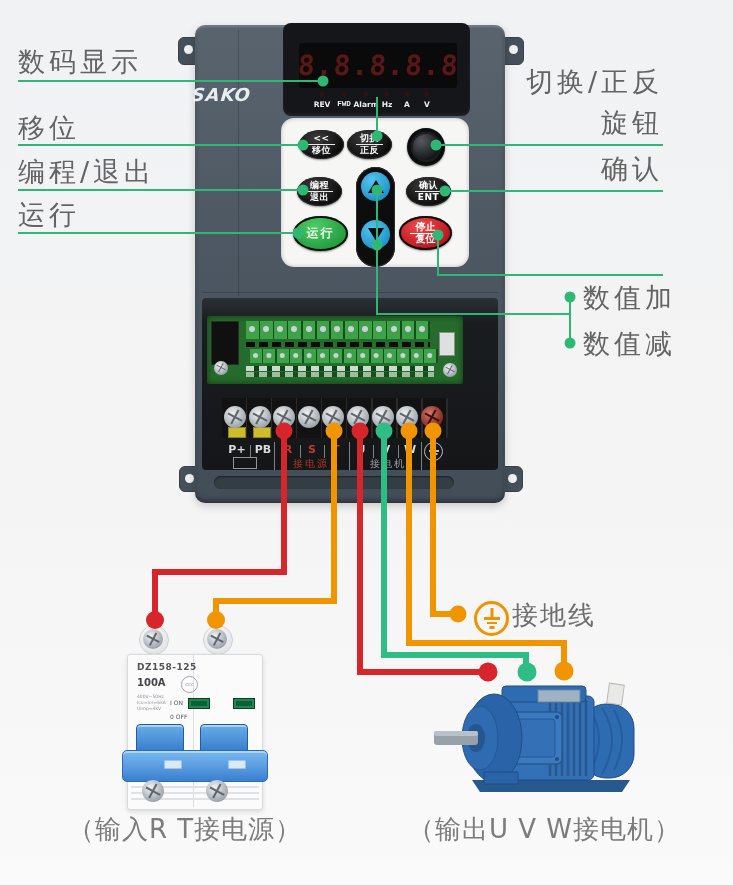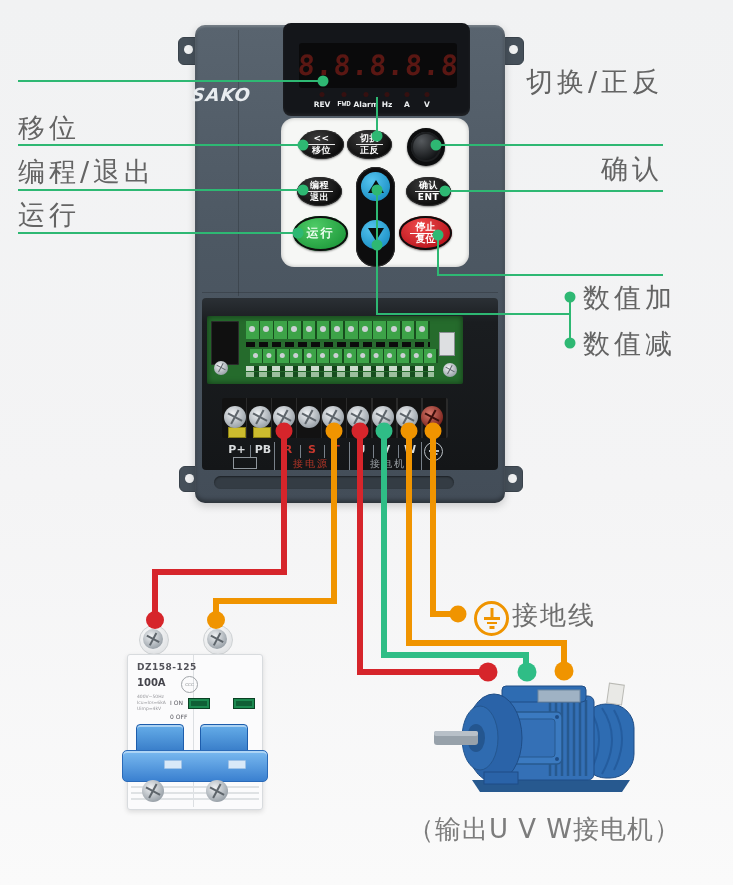--- a/index.html
+++ b/index.html
@@ -337,39 +337,41 @@
         <circle cx="125" cy="81" r="2" fill="#1f4d86"></circle>
       <ellipse cx="62" cy="60" rx="28" ry="44" fill="#2a63a8" stroke="#1f4d86" stroke-width="1"></ellipse>
       <ellipse cx="48" cy="60" rx="18" ry="32" fill="#2f6bb0" stroke="#24568f" stroke-width="1"></ellipse>
       <ellipse cx="44" cy="60" rx="9" ry="14" fill="#24568f"></ellipse>
       <rect x="2" y="53" width="44" height="14" rx="3" fill="#97a1aa"></rect>
       <rect x="2" y="53" width="44" height="5" rx="2" fill="#b8c0c8"></rect>
       <rect x="52" y="94" width="34" height="12" fill="#2a63a8" stroke="#1f4d86" stroke-width="1"></rect>
     </svg>
   </div>
 
+  <div class="co-text" style="left:18px;top:48px;">数码显示</div>
   <div class="co-line" style="left:18px;top:80px;width:305px;"></div>
   <div class="co-dot" style="left:323px;top:81px;"></div>
 
   <div class="co-text" style="left:18px;top:114px;">移位</div>
   <div class="co-line" style="left:18px;top:144px;width:285px;"></div>
   <div class="co-dot" style="left:303px;top:145px;"></div>
 
   <div class="co-text" style="left:18px;top:158px;">编程/退出</div>
   <div class="co-line" style="left:18px;top:189px;width:285px;"></div>
   <div class="co-dot" style="left:303px;top:190px;"></div>
 
   <div class="co-text" style="left:18px;top:201px;">运行</div>
   <div class="co-line" style="left:18px;top:232px;width:280px;"></div>
   <div class="co-dot" style="left:298px;top:233px;"></div>
 
   <div class="co-text" style="left:480px;top:68px;width:183px;text-align:right;">切换/正反</div>
   <div class="co-vline" style="left:376px;top:97px;height:39px;"></div>
   <div class="co-dot" style="left:377px;top:136px;"></div>
 
+  <div class="co-text" style="left:480px;top:109px;width:183px;text-align:right;">旋钮</div>
   <div class="co-line" style="left:435px;top:144px;width:228px;"></div>
   <div class="co-dot" style="left:436px;top:145px;"></div>
 
   <div class="co-text" style="left:480px;top:155px;width:183px;text-align:right;">确认</div>
   <div class="co-line" style="left:444px;top:190px;width:219px;"></div>
   <div class="co-dot" style="left:445px;top:191px;"></div>
 
   <div class="co-dot" style="left:438px;top:235px;"></div>
   <div class="co-vline" style="left:437px;top:235px;height:41px;"></div>
   <div class="co-line" style="left:437px;top:274px;width:226px;"></div>
@@ -377,15 +379,16 @@
   <div class="co-dot" style="left:377px;top:190px;"></div>
   <div class="co-dot" style="left:377px;top:245px;"></div>
   <div class="co-vline" style="left:376px;top:190px;height:125px;"></div>
   <div class="co-line" style="left:376px;top:313px;width:194px;"></div>
   <div class="co-vline" style="left:569px;top:297px;height:48px;"></div>
   <div class="co-dot" style="left:570px;top:297px;"></div>
   <div class="co-dot" style="left:570px;top:343px;"></div>
   <div class="co-text" style="left:583px;top:284px;">数值加</div>
   <div class="co-text" style="left:583px;top:330px;">数值减</div>
 
+  <div class="caption" style="left:40px;top:812px;width:290px;">（输入R T接电源）</div>
   <div class="caption" style="left:392px;top:812px;width:305px;">（输出U V W接电机）</div>
 
 </div>
 
 </body></html>

